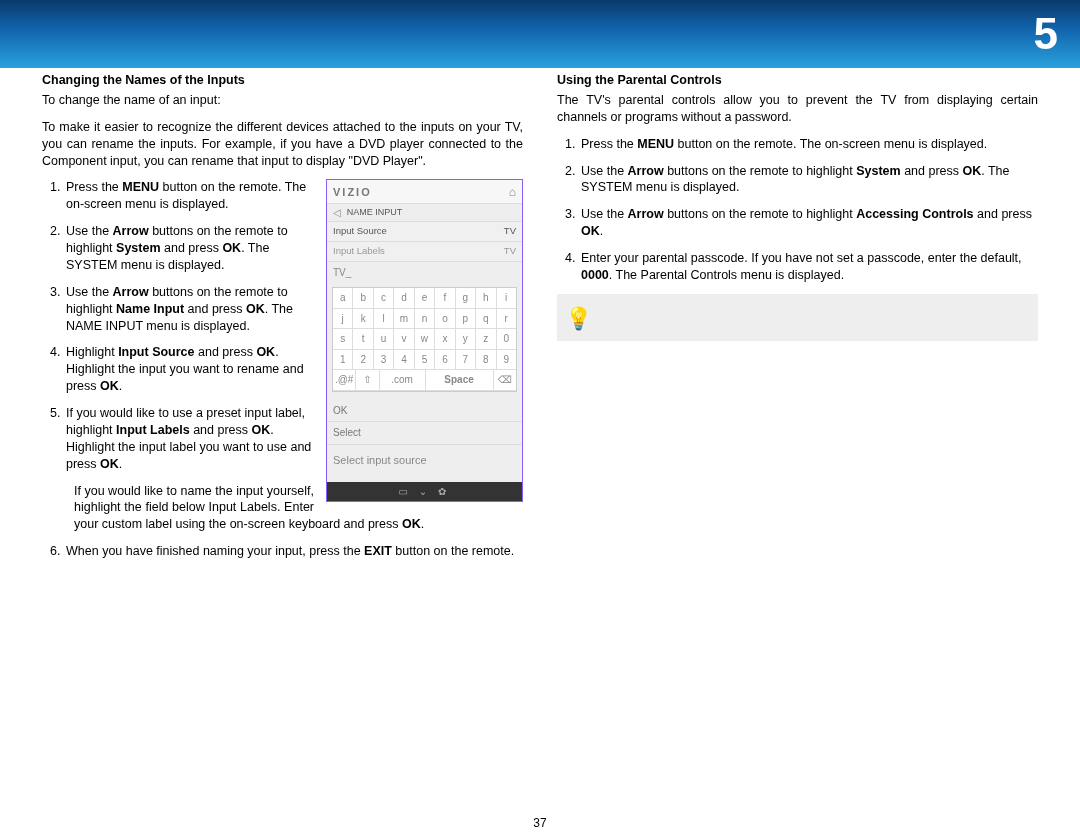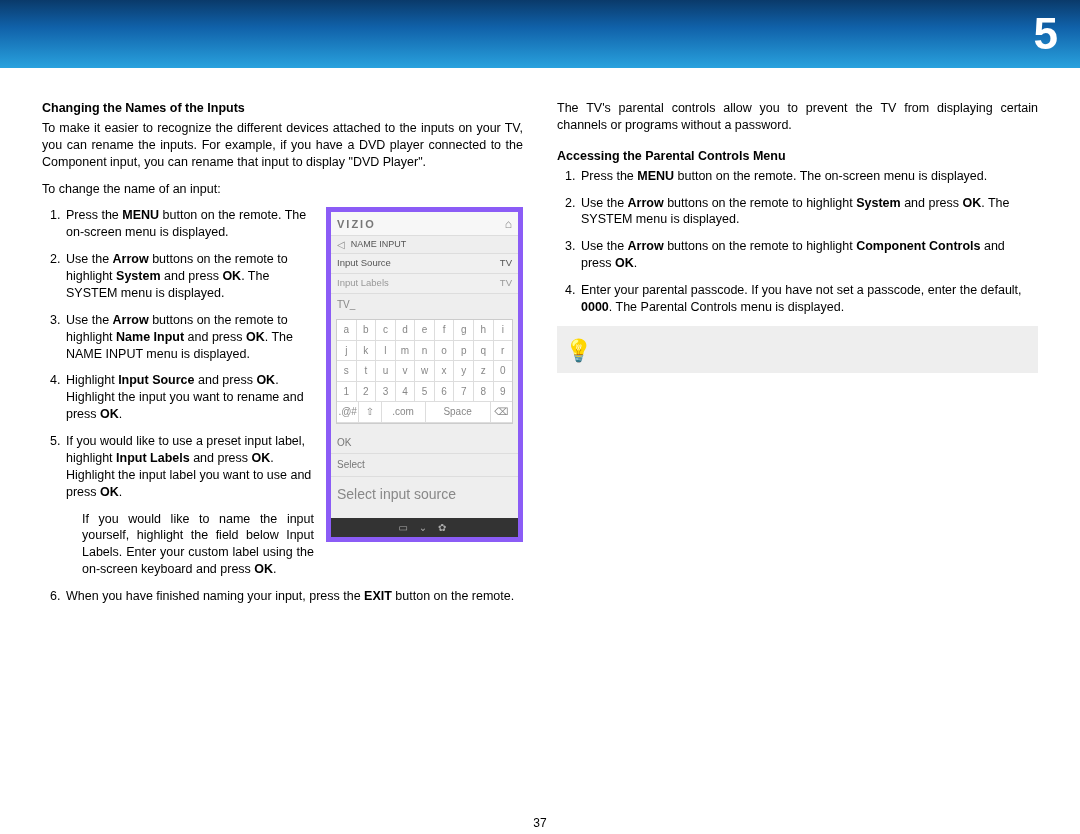--- a/index.html
+++ b/index.html
@@ -19,21 +19,21 @@
     align-items: center;
     padding-right: 22px;
   }
   .chapter-number {
     color: #fff;
     font-size: 44px;
     font-weight: bold;
   }
   .page-content {
     display: flex;
-    padding: 32px 42px 0 42px;
+    padding: 4px 42px 0 42px;
     gap: 34px;
   }
   .col {
     flex: 1;
     font-size: 12.5px;
     line-height: 1.35;
   }
   .sec-title {
     font-weight: bold;
     margin-bottom: 3px;
@@ -43,21 +43,21 @@
   .justify { text-align: justify; }
   ol.steps { list-style: decimal; padding-left: 22px; margin-bottom: 10px; }
   ol.steps > li { margin-bottom: 10px; padding-left: 2px; }
   b { font-weight: bold; }
 
   
   .left-body { position: relative; }
   .osd {
     float: right;
     width: 197px;
-    border: 5px solid #8b5cf6;
+    border: 1px solid #8b5cf6;
     background: #eee;
     margin: 0 0 8px 12px;
     font-size: 10px;
     color: #555;
   }
   .osd-header {
     display: flex; align-items: center; justify-content: space-between;
     padding: 4px 6px 2px 6px; background: #f7f7f7;
   }
   .osd-brand { font-weight: 800; letter-spacing: 2px; color: #777; font-size: 11px; }
@@ -81,21 +81,21 @@
   }
   .osd-kbd .krow { display:flex; }
   .osd-kbd .krow .key {
     flex:1; text-align:center; padding:3px 0; border-right:1px solid #ddd; border-bottom:1px solid #ddd;
     font-size:10px; color:#888; background:#fff;
   }
   .osd-kbd .krow .key:last-child { border-right:none; }
   .osd-actions .arow {
     padding:4px 6px; border-bottom:1px solid #ddd; font-size:10px; color:#777;
   }
-  .osd-hint { padding:8px 6px 14px; font-size:14px; color:#888; }
+  .osd-hint { padding:8px 6px 14px; font-size:11px; color:#888; }
   .osd-footer {
     background:#333; color:#aaa; text-align:center; padding:3px 0;
     font-size:10px; letter-spacing:4px;
   }
 
   
   .tip {
     display:flex; gap:10px; background:#eee; padding:8px 10px; margin-top:8px;
     font-size:12.5px;
   }
@@ -112,22 +112,22 @@
 <body>
 
 <div class="top-banner">
   <div class="chapter-number">5</div>
 </div>
 
 <div class="page-content">
 
   <div class="col">
     <div class="sec-title">Changing the Names of the Inputs</div>
+    <div class="para">To change the name of an input:</div>
     <div class="para justify">To make it easier to recognize the different devices attached to the inputs on your TV, you can rename the inputs. For example, if you have a DVD player connected to the Component input, you can rename that input to display "DVD Player".</div>
-    <div class="para">To change the name of an input:</div>
 
     <div class="left-body">
 
       <div class="osd">
         <div class="osd-header">
           <span class="osd-brand">VIZIO</span>
           <span class="osd-home">⌂</span>
         </div>
         <div class="osd-sub">
           <span class="back">◁</span>
@@ -186,52 +186,52 @@
               <div class="key">5</div>
               <div class="key">6</div>
               <div class="key">7</div>
               <div class="key">8</div>
               <div class="key">9</div>
             </div>
             <div class="krow">
               <div class="key" style="flex: 1 1 0%;">.@#</div>
               <div class="key" style="flex: 1 1 0%;">⇧</div>
               <div class="key" style="flex: 2 1 0%;">.com</div>
-              <div class="key" style="flex: 3 1 0%;">Space</div>
+              <div class="key" style="flex: 3 1 0%; font-weight: bold;">Space</div>
               <div class="key" style="flex: 1 1 0%;">⌫</div>
             </div>
           </div>
         <div class="osd-actions" id="osd-actions">
             <div class="arow">OK</div>
             <div class="arow">Select</div>
           </div>
         <div class="osd-hint">Select input source</div>
         <div class="osd-footer">▭  ⌄  ✿</div>
       </div>
 
       <ol class="steps" id="left-steps">
           <li>Press the <b>MENU</b> button on the remote. The on-screen menu is displayed.</li>
           <li>Use the <b>Arrow</b> buttons on the remote to highlight <b>System</b> and press <b>OK</b>. The SYSTEM menu is displayed.</li>
           <li>Use the <b>Arrow</b> buttons on the remote to highlight <b>Name Input</b> and press <b>OK</b>. The NAME INPUT menu is displayed.</li>
           <li>Highlight <b>Input Source</b> and press <b>OK</b>. Highlight the input you want to rename and press <b>OK</b>.</li>
-          <li>If you would like to use a preset input label, highlight <b>Input Labels</b> and press <b>OK</b>. Highlight the input label you want to use and press <b>OK</b>.<div class="para justify" style="margin:10px 0 0 16px;">If you would like to name the input yourself, highlight the field below Input Labels. Enter your custom label using the on-screen keyboard and press <b>OK</b>.</div></li>
+          <li>If you would like to use a preset input label, highlight <b>Input Labels</b> and press <b>OK</b>. Highlight the input label you want to use and press <b>OK</b>.<div class="para justify" style="margin:10px 0 0 8px;">If you would like to name the input yourself, highlight the field below Input Labels. Enter your custom label using the on-screen keyboard and press <b>OK</b>.</div></li>
           <li>When you have finished naming your input, press the <b>EXIT</b> button on the remote.</li>
         </ol>
       <div style="clear:both"></div>
     </div>
   </div>
 
   <div class="col">
+    <div class="sec-title">Using the Parental Controls</div>
     <div class="para justify">The TV's parental controls allow you to prevent the TV from displaying certain channels or programs without a password.</div>
 
-    <div class="sec-title" style="margin-top:14px">Accessing the Parental Controls Menu</div>
     <ol class="steps" id="right-steps">
         <li>Press the <b>MENU</b> button on the remote. The on-screen menu is displayed.</li>
         <li>Use the <b>Arrow</b> buttons on the remote to highlight <b>System</b> and press <b>OK</b>. The SYSTEM menu is displayed.</li>
-        <li>Use the <b>Arrow</b> buttons on the remote to highlight <b>Component Controls</b> and press <b>OK</b>.</li>
+        <li>Use the <b>Arrow</b> buttons on the remote to highlight <b>Accessing Controls</b> and press <b>OK</b>.</li>
         <li>Enter your parental passcode. If you have not set a passcode, enter the default, <b>0000</b>. The Parental Controls menu is displayed.</li>
       </ol>
 
     <div class="tip">
       <div class="tip-icon">💡</div>
     </div>
   </div>
 
 </div>
 

